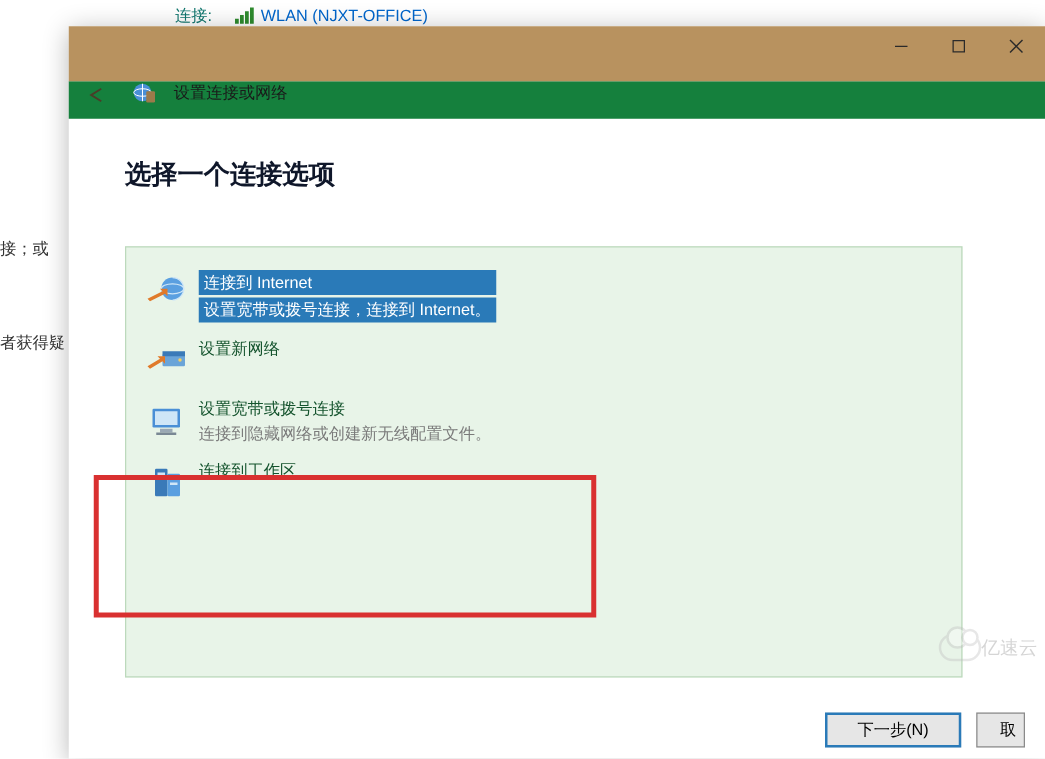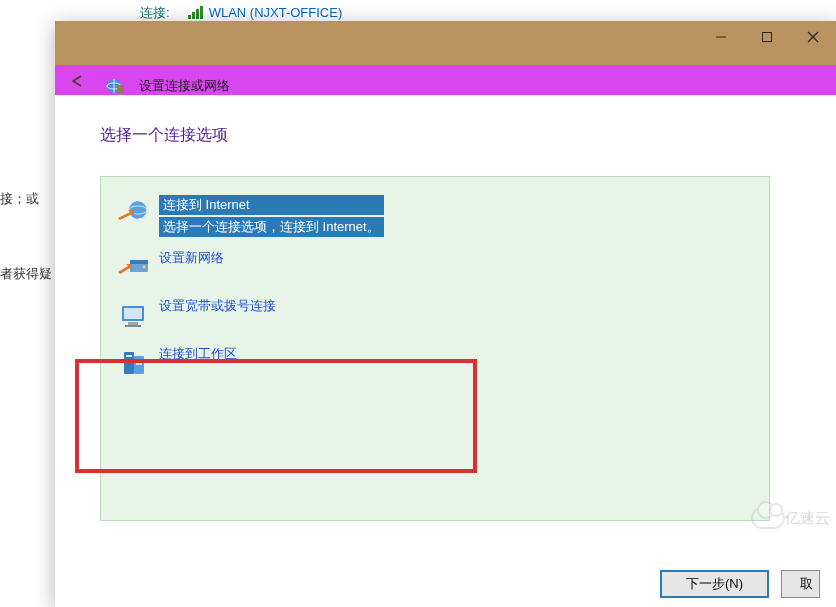--- a/index.html
+++ b/index.html
@@ -19,36 +19,36 @@
     .bg-left-1 { position: absolute; top: 120px; white-space: nowrap; }
     .bg-left-2 { position: absolute; top: 195px; white-space: nowrap; }
     
     .window { position: absolute; left: 55px; top: 21px; width: 781px; height: 586px; background: #fff; box-shadow: 0 4px 20px rgba(0,0,0,0.3); }
     
     .titlebar { height: 44px; background: #b8925f; position: relative; }
     .win-controls { position: absolute; right: 0; top: 0; height: 44px; display: flex; }
     .win-btn { width: 46px; height: 32px; display: flex; align-items: center; justify-content: center; cursor: pointer; }
     .win-btn svg { display: block; }
     
-    .breadcrumb-bar { height: 30px; background: #d946ef; display: flex; align-items: flex-end; padding: 0 10px; gap: 14px; }
+    .breadcrumb-bar { height: 30px; background: #15803d; display: flex; align-items: flex-start; padding: 0 10px; gap: 14px; }
     .back-arrow { color: #5a4a33; font-size: 18px; cursor: pointer; padding: 2px 4px; }
     .bc-icon { display: inline-flex; }
     .bc-text { color: #1a1a1a; font-size: 13px; }
     
     .content { padding: 30px 45px 0 45px; }
-    .heading { color: #4c1d95; font-size: 16px; font-weight: normal; }
+    .heading { color: #0f172a; font-size: 21px; font-weight: bold; }
     
-    .option-box { margin-top: 30px; width: 670px; height: 345px; border: 1px solid #bcd9bc; background: #e8f4e8; position: relative; padding-top: 12px; }
+    .option-box { margin-top: 44px; width: 670px; height: 345px; border: 1px solid #bcd9bc; background: #e8f4e8; position: relative; padding-top: 12px; }
     
     .option { display: flex; align-items: flex-start; padding: 6px 10px 6px 6px; margin: 0 6px; cursor: pointer; }
     .option.selected .opt-title { background: #2a7ab8; color: #fff; padding: 1px 4px; display: inline-block; }
     .option.selected .opt-desc { background: #2a7ab8; color: #fff; padding: 1px 4px; display: inline-block; }
     .option .icon-wrap { width: 40px; height: 36px; margin-right: 6px; display: flex; align-items: center; justify-content: center; flex-shrink: 0; }
     .opt-text { display: flex; flex-direction: column; gap: 2px; }
-    .opt-title { color: #1d4ed8; font-size: 13px; }
+    .opt-title { color: #14532d; font-size: 13px; }
     .opt-desc { color: #7a7a7a; font-size: 13px; }
     
     .red-box { position: absolute; border: 4px solid #d93030; left: -26px; width: 402px; top: 182px; height: 114px; pointer-events: none; }
     
     .footer { position: absolute; bottom: 0; left: 0; right: 0; height: 46px; display: flex; justify-content: flex-end; align-items: center; gap: 12px; padding-right: 16px; }
     .btn { height: 28px; padding: 0 24px; border: 1px solid #8a8a8a; background: #e6e6e6; font-family: inherit; font-size: 13px; cursor: pointer; }
     .btn.primary { border: 2px solid #2a7ab8; }
     .btn.cut { overflow: hidden; padding: 0 6px 0 18px; }
     
     .watermark { position: absolute; right: 6px; bottom: 78px; opacity: 0.35; display: flex; align-items: center; gap: 0; font-size: 15px; color: #888; pointer-events: none; }
@@ -123,21 +123,21 @@
         <div class="icon-wrap">
           <svg width="34" height="30">
               <circle cx="22" cy="12" r="9" fill="#5a9fe0"></circle>
               <ellipse cx="22" cy="12" rx="9" ry="4" fill="none" stroke="#cfe6f7" stroke-width="1"></ellipse>
               <path d="M22 3 A9 9 0 0 1 22 21" fill="none" stroke="#cfe6f7" stroke-width="1"></path>
               <path d="M2 20 L14 14 L12 12 L18 12 L18 18 L16 16 L4 22 Z" fill="#e07a2a"></path>
             </svg>
         </div>
         <div class="opt-text">
           <span class="opt-title">连接到 Internet</span>
-          <span class="opt-desc">选择一个连接选项，连接到 Internet。</span>
+          <span class="opt-desc">设置宽带或拨号连接，连接到 Internet。</span>
         </div>
       </div>
 
       <div class="option">
         <div class="icon-wrap">
           <svg width="34" height="30">
               <rect x="14" y="10" width="18" height="10" fill="#6aa4d8" rx="1"></rect>
               <rect x="14" y="8" width="18" height="4" fill="#3a7ab8"></rect>
               <circle cx="28" cy="15" r="1.4" fill="#f4d060"></circle>
               <path d="M2 20 L12 14 L10 12 L16 12 L16 18 L14 16 L4 22 Z" fill="#e07a2a"></path>
@@ -152,20 +152,21 @@
         <div class="icon-wrap">
           <svg width="34" height="30">
               <rect x="6" y="6" width="22" height="15" fill="#4a8fd6" rx="1"></rect>
               <rect x="8" y="8" width="18" height="11" fill="#cfe6f7"></rect>
               <rect x="12" y="22" width="10" height="3" fill="#9aa8b4"></rect>
               <rect x="9" y="25" width="16" height="2" fill="#7a8894"></rect>
             </svg>
         </div>
         <div class="opt-text">
           <span class="opt-title">设置宽带或拨号连接</span>
+          <span class="opt-desc">连接到隐藏网络或创建新无线配置文件。</span>
         </div>
       </div>
 
       <div class="option">
         <div class="icon-wrap">
           <svg width="34" height="30">
               <rect x="8" y="4" width="10" height="22" fill="#3a7ab8" rx="1"></rect>
               <rect x="18" y="8" width="10" height="18" fill="#5a9fe0" rx="1"></rect>
               <rect x="10" y="7" width="6" height="2" fill="#cfe6f7"></rect>
               <rect x="10" y="11" width="6" height="2" fill="#cfe6f7"></rect>

